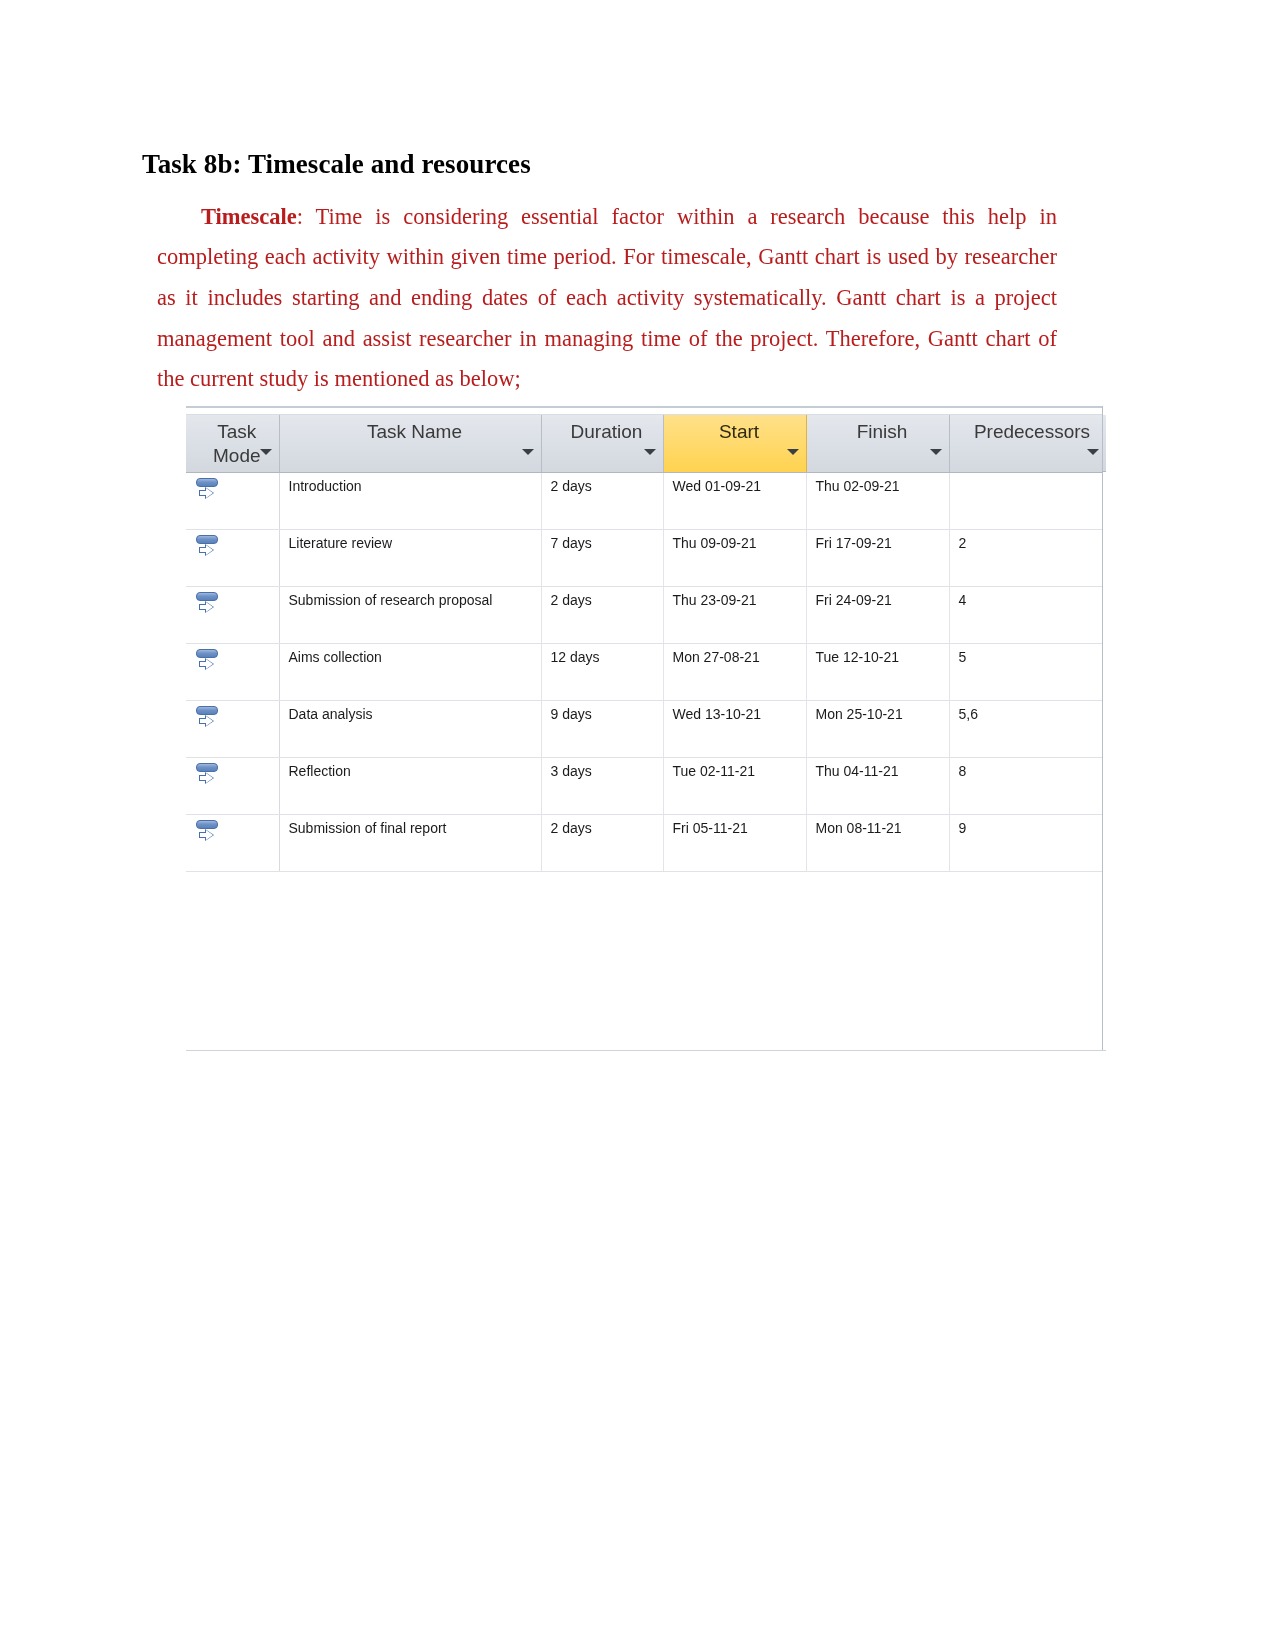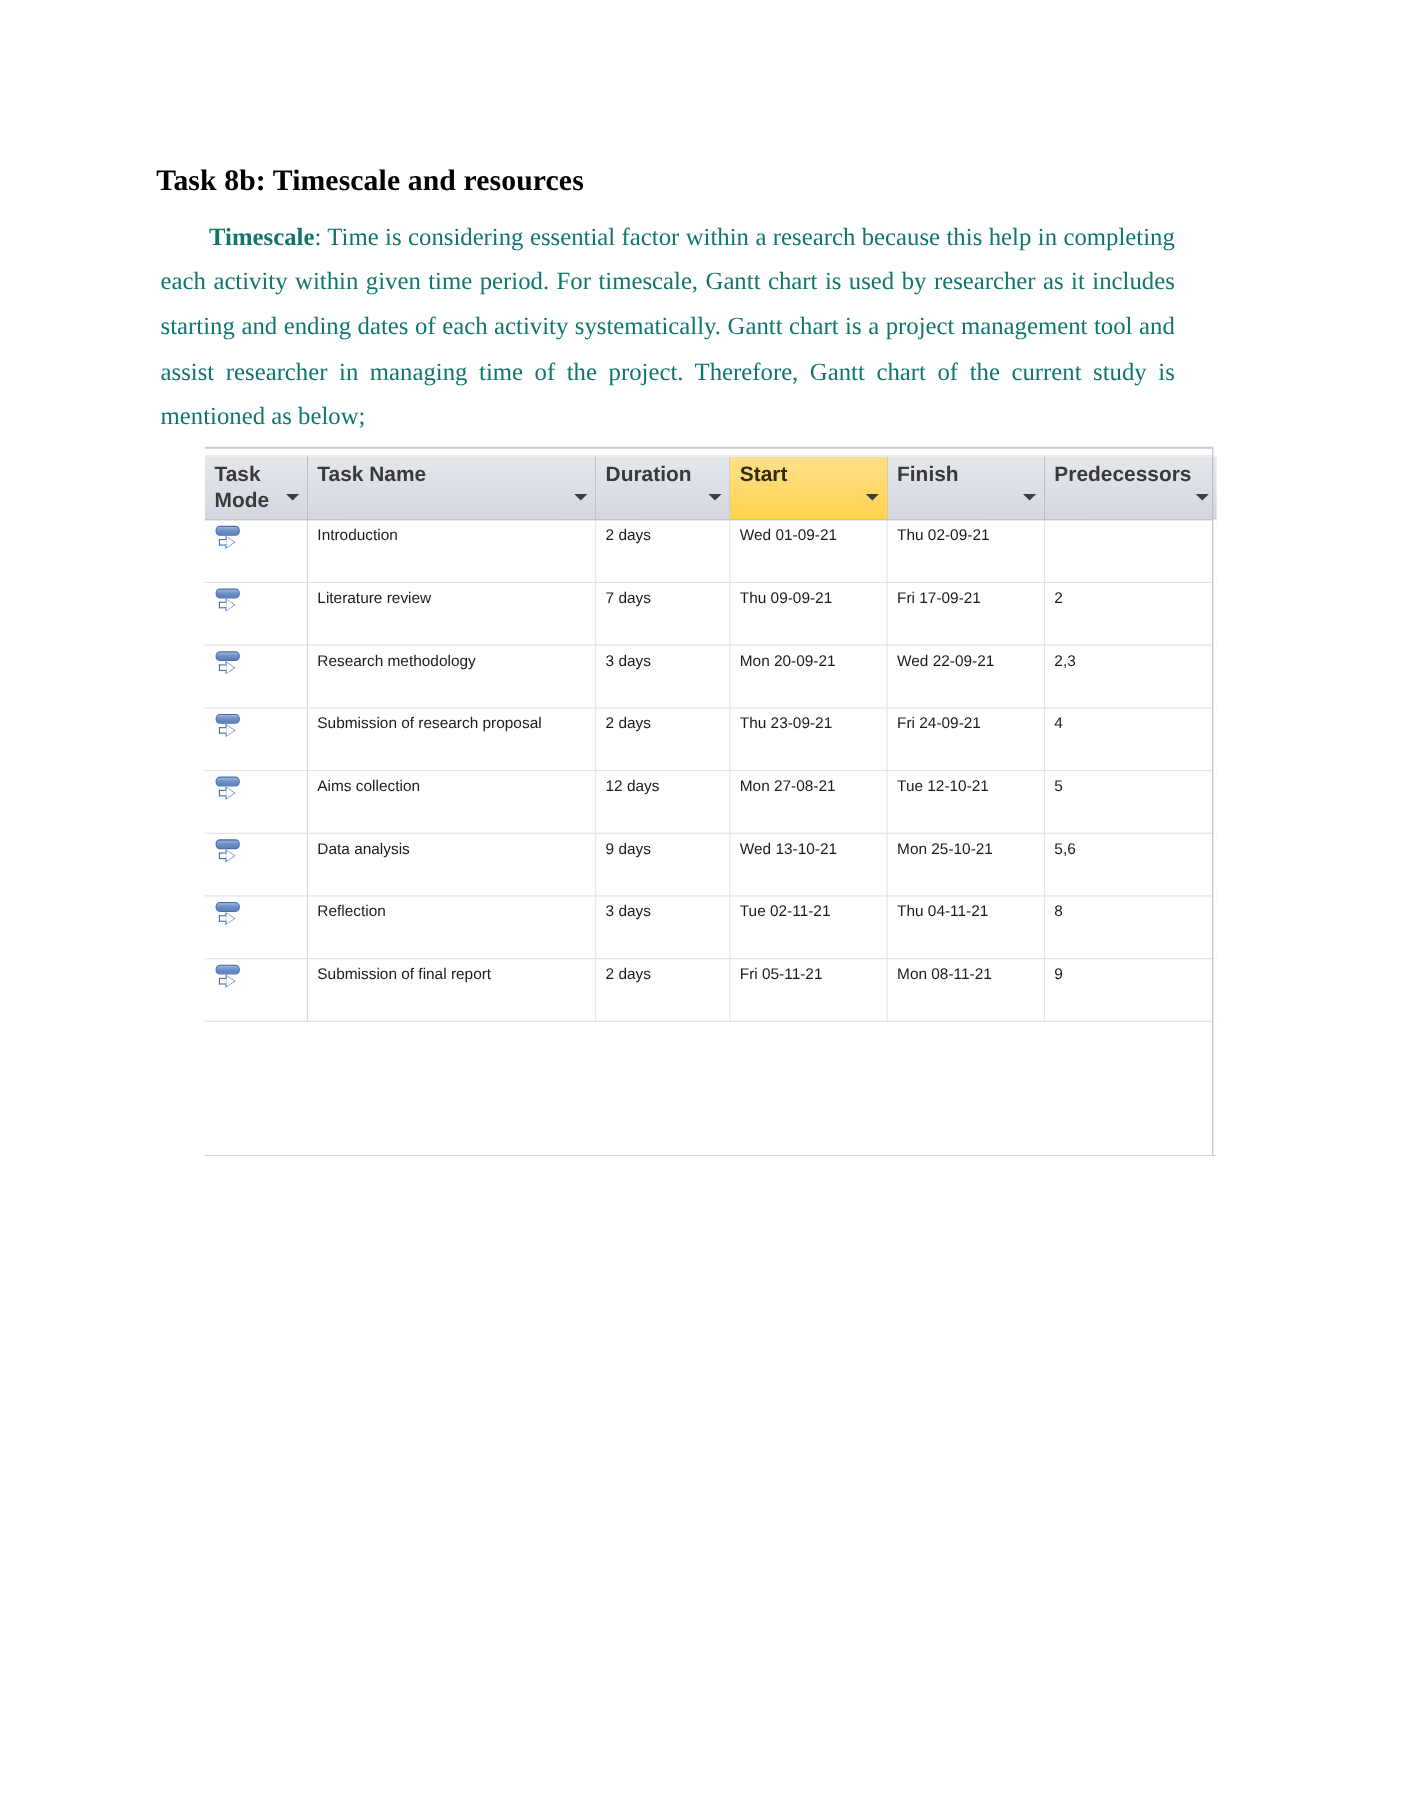--- a/index.html
+++ b/index.html
@@ -39,23 +39,23 @@
     margin: 0 0 14px 0;
     letter-spacing: 0.1px;
   }
 
   .doc-para {
     font-family: "Liberation Serif", serif;
     font-size: 22.5px;
     line-height: 40.6px;
     text-align: justify;
     text-justify: inter-word;
-    margin: 4px;
+    margin: 15px;
     text-indent: 44px;
-    color: #0f766e;
+    color: #b91c1c;
   }
   .doc-para b { font-weight: bold; }
 
   
   .project-grid {
     position: absolute;
     left: 186px;
     top: 406px;
     width: 920px;
     height: 645px;
@@ -96,22 +96,22 @@
   col.c-name  { width: 262px; }
   col.c-dur   { width: 122px; }
   col.c-start { width: 143px; }
   col.c-fin   { width: 143px; }
   col.c-pred  { width: 157px; }
 
   table.grid thead th {
     height: 57px;
     padding: 5px 0 0 9px;
     vertical-align: top;
-    text-align: left;
-    font-weight: bold;
+    text-align: center;
+    font-weight: normal;
     font-size: 19px;
     color: #3a3a3a;
     background: #dde1e7;
     background: linear-gradient(to bottom, #e4e8ed 0%, #dadee5 55%, #d3d8df 100%);
     border-right: 1px solid #b7bec8;
     border-bottom: 1px solid #b0b7c1;
     position: relative;
     box-sizing: border-box;
     white-space: normal;
     line-height: 1.28;
@@ -325,37 +325,20 @@
               <td class="cell-mode">
                 <div class="taskmode-icon">
                   <span class="pill"></span>
                   <span class="arrow">
                     <span class="arrow-head-outline"></span>
                     <span class="arrow-shaft"></span>
                     <span class="arrow-head"></span>
                   </span>
                 </div>
               </td>
-              <td>Research methodology</td>
-              <td>3 days</td>
-              <td>Mon 20-09-21</td>
-              <td>Wed 22-09-21</td>
-              <td>2,3</td>
-            </tr>
-            <tr class="row-tall">
-              <td class="cell-mode">
-                <div class="taskmode-icon">
-                  <span class="pill"></span>
-                  <span class="arrow">
-                    <span class="arrow-head-outline"></span>
-                    <span class="arrow-shaft"></span>
-                    <span class="arrow-head"></span>
-                  </span>
-                </div>
-              </td>
               <td>Submission of research proposal</td>
               <td>2 days</td>
               <td>Thu 23-09-21</td>
               <td>Fri 24-09-21</td>
               <td>4</td>
             </tr>
             <tr class="row-tall">
               <td class="cell-mode">
                 <div class="taskmode-icon">
                   <span class="pill"></span>

